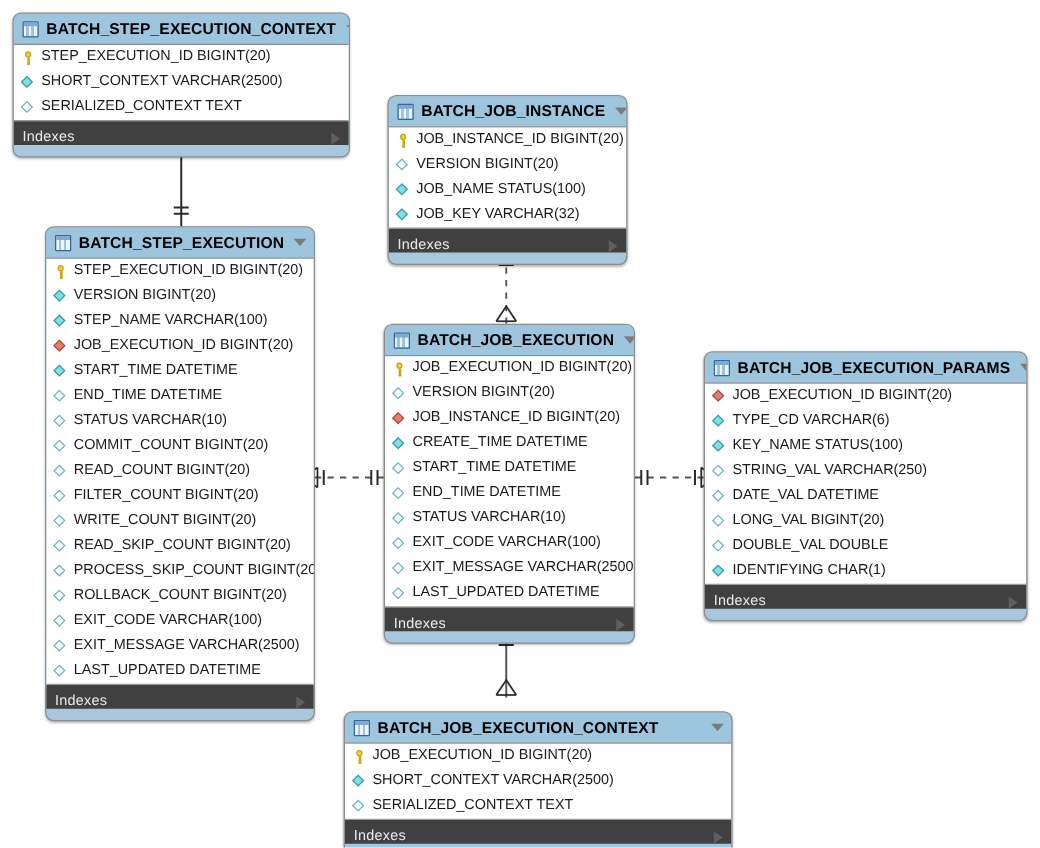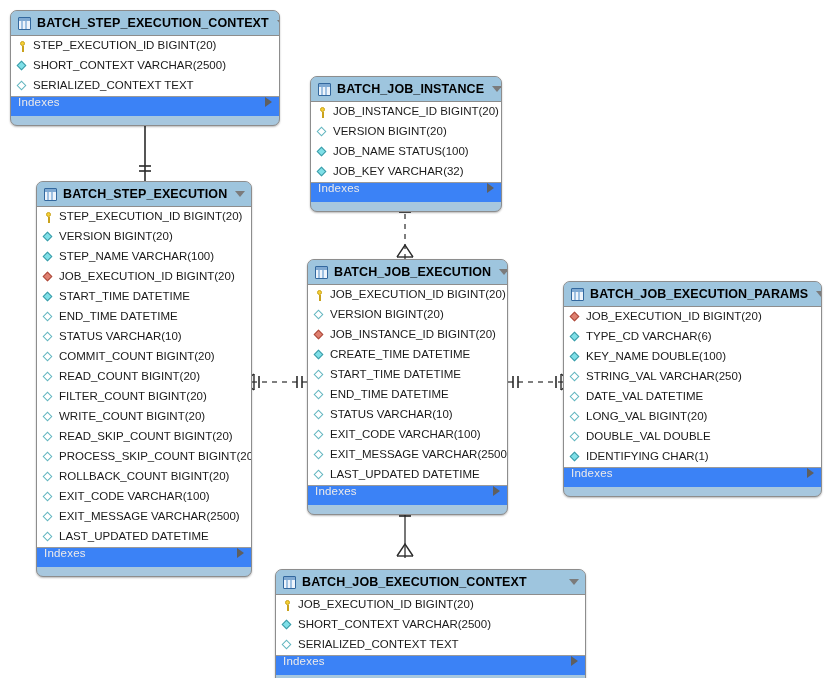--- a/index.html
+++ b/index.html
@@ -179,23 +179,23 @@
     width: 7px; height: 7px;
     background: #e08070;
     border: 1px solid #ab4b3c;
     box-sizing: border-box;
     transform: rotate(45deg);
   }
 
   .ent-indexes {
     height: 19px;
     display: flex;
-    align-items: flex-start;
+    align-items: flex-end;
     padding: 0 7px 0 7px;
-    background: #3b82f6;
+    background: #404040;
     box-sizing: border-box;
   }
   .idx-label {
     flex: 1 1 auto;
     font-size: 11.5px;
     color: #eceaea;
     line-height: 1;
     letter-spacing: 0.2px;
   }
   .caret-right {
@@ -465,21 +465,21 @@
           <div class="col-row">
             <span class="mk mk-fk"></span>
             <span class="col-name">JOB_EXECUTION_ID BIGINT(20)</span>
           </div>
           <div class="col-row">
             <span class="mk mk-nn"></span>
             <span class="col-name">TYPE_CD VARCHAR(6)</span>
           </div>
           <div class="col-row">
             <span class="mk mk-nn"></span>
-            <span class="col-name">KEY_NAME DOUBLE(100)</span>
+            <span class="col-name">KEY_NAME STATUS(100)</span>
           </div>
           <div class="col-row">
             <span class="mk mk-nl"></span>
             <span class="col-name">STRING_VAL VARCHAR(250)</span>
           </div>
           <div class="col-row">
             <span class="mk mk-nl"></span>
             <span class="col-name">DATE_VAL DATETIME</span>
           </div>
           <div class="col-row">

